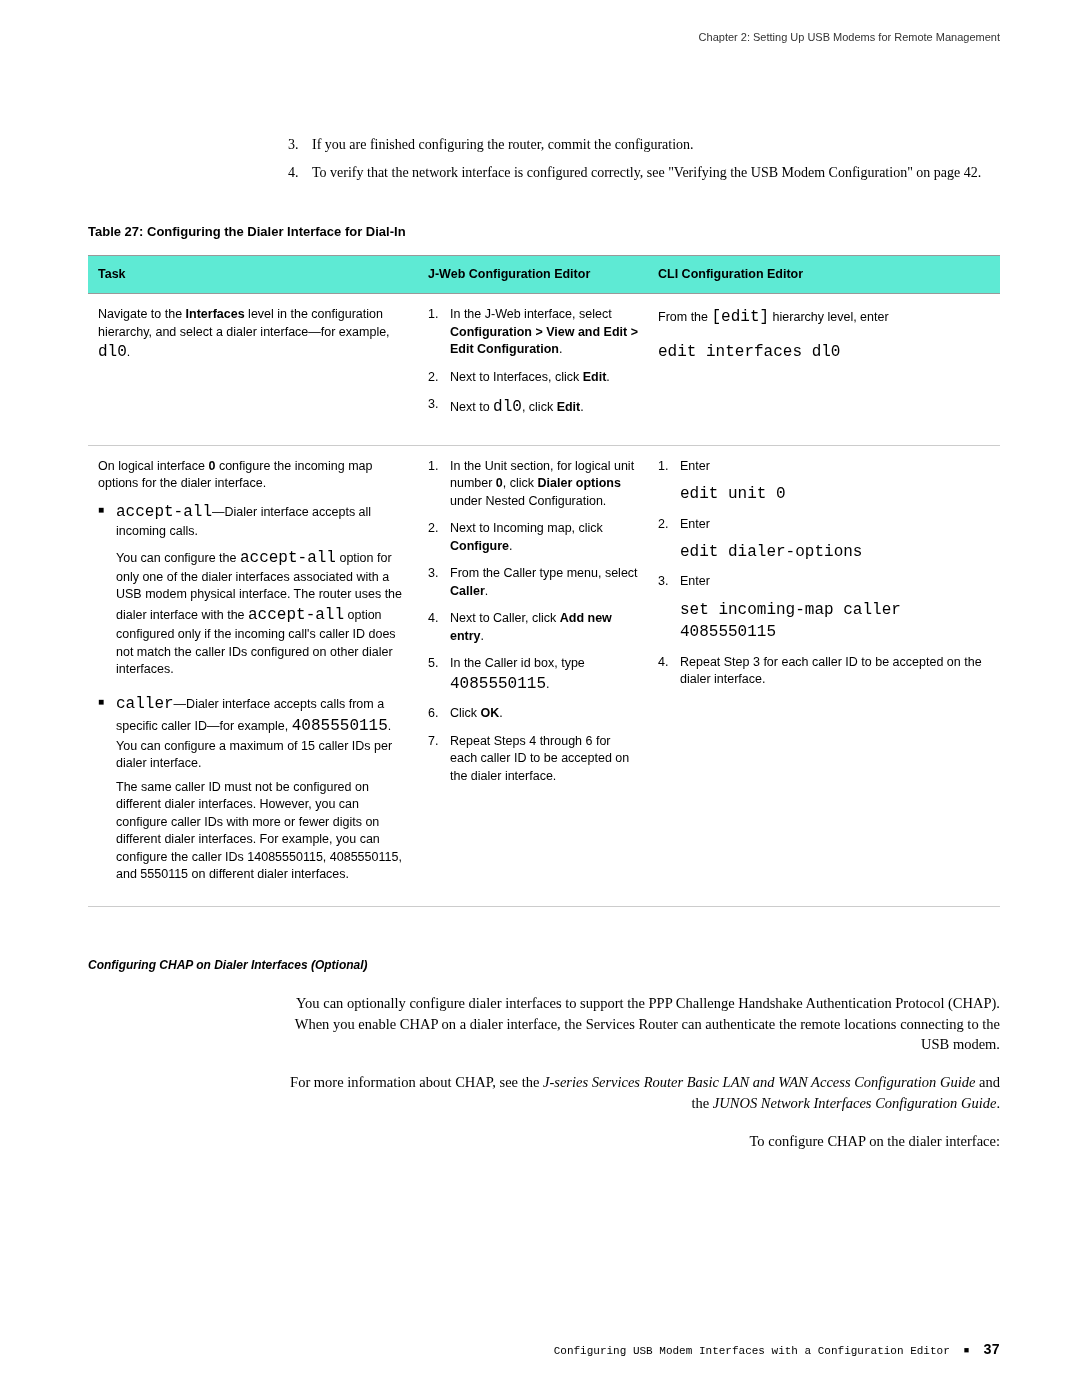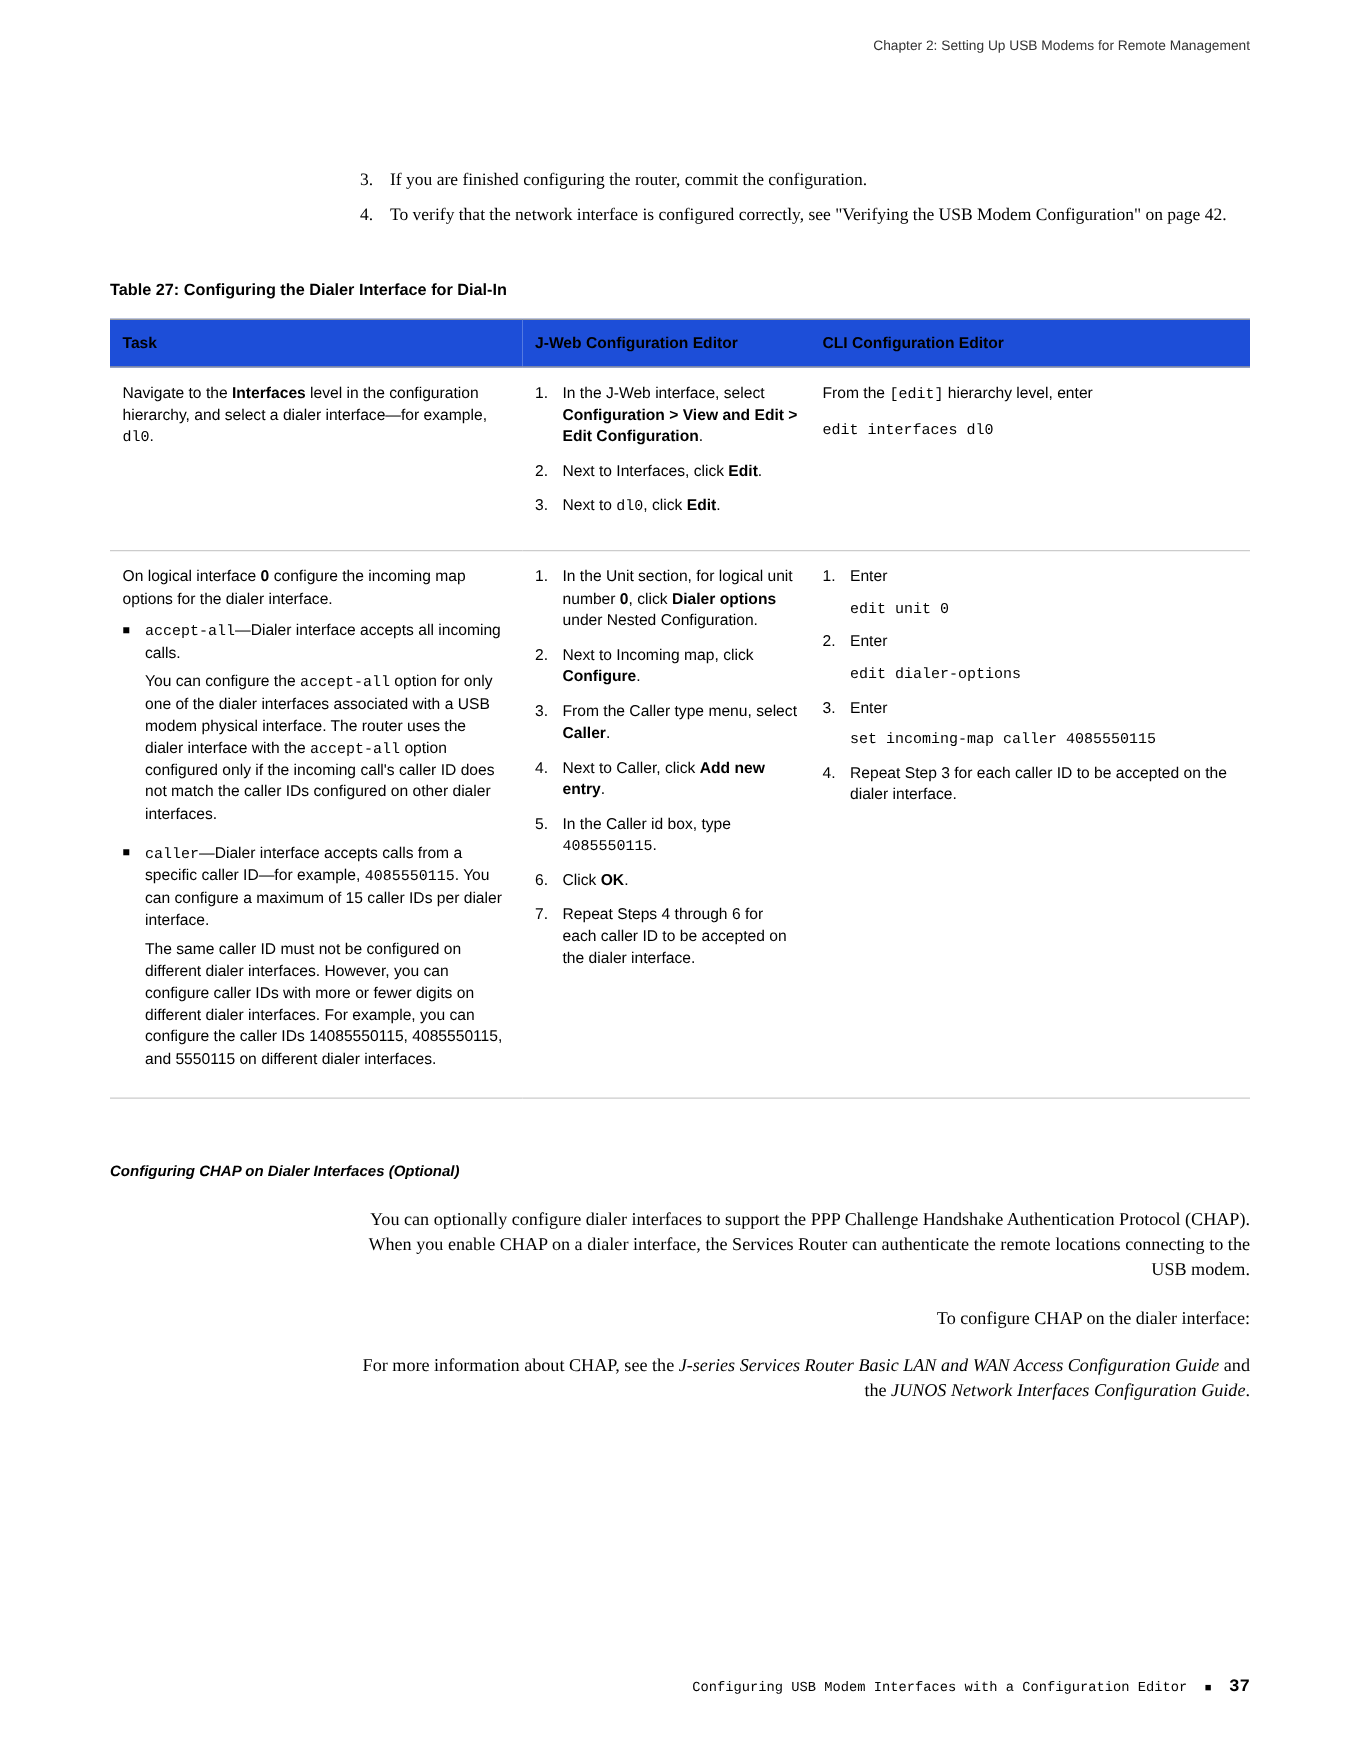--- a/index.html
+++ b/index.html
@@ -54,21 +54,21 @@
     font-family: Arial, Helvetica, sans-serif;
     font-size: 12.5px;
     margin-bottom: 50px;
   }
   th {
     text-align: left;
     padding: 10px 10px;
     border-top: 1px solid #999;
     border-bottom: 1px solid #999;
     font-weight: bold;
-    background: #1d4ed8;
+    background: #5eead4;
   }
   td {
     vertical-align: top;
     padding: 12px 10px 16px 10px;
     border-bottom: 1px solid #ccc;
   }
   td:first-child { width: 310px; }
   td:nth-child(2) { width: 210px; }
   td:nth-child(3) { width: auto; }
   .ol-cell {
@@ -125,21 +125,21 @@
     gap: 14px;
     text-align: right;
   }
   .footer .sq {
     font-size: 9px;
   }
   .footer .pnum {
     font-weight: bold;
     font-size: 14px;
   }
-  .mono { font-family: "Courier New", monospace; font-size: 12px; }
+  .mono { font-family: "Courier New", monospace; font-size: 16px; }
   strong.sans { font-family: Arial, Helvetica, sans-serif; }
 </style>
 </head>
 <body>
 
 <div class="page">
 
   <div class="header">Chapter 2: Setting Up USB Modems for Remote Management</div>
 
   <div class="main-indent">
@@ -287,24 +287,24 @@
           </ol>
         </td>
       </tr>
     </tbody>
   </table>
 
   <h3 class="section">Configuring CHAP on Dialer Interfaces (Optional)</h3>
 
   <div class="main-indent">
     <p class="body-para">You can optionally configure dialer interfaces to support the PPP Challenge Handshake Authentication Protocol (CHAP). When you enable CHAP on a dialer interface, the Services Router can authenticate the remote locations connecting to the USB modem.</p>
-    <p class="body-para">To configure CHAP on the dialer interface:</p>
     <p class="body-para">
       <span>For more information about CHAP, see the </span><em>J-series Services Router Basic LAN and WAN Access Configuration Guide</em><span> and the </span><em>JUNOS Network Interfaces Configuration Guide</em><span>.</span>
     </p>
+    <p class="body-para">To configure CHAP on the dialer interface:</p>
   </div>
 
   <div class="footer">
     <span>Configuring USB Modem Interfaces with a Configuration Editor</span>
     <span class="sq">■</span>
     <span class="pnum">37</span>
   </div>
 
 </div>
 

